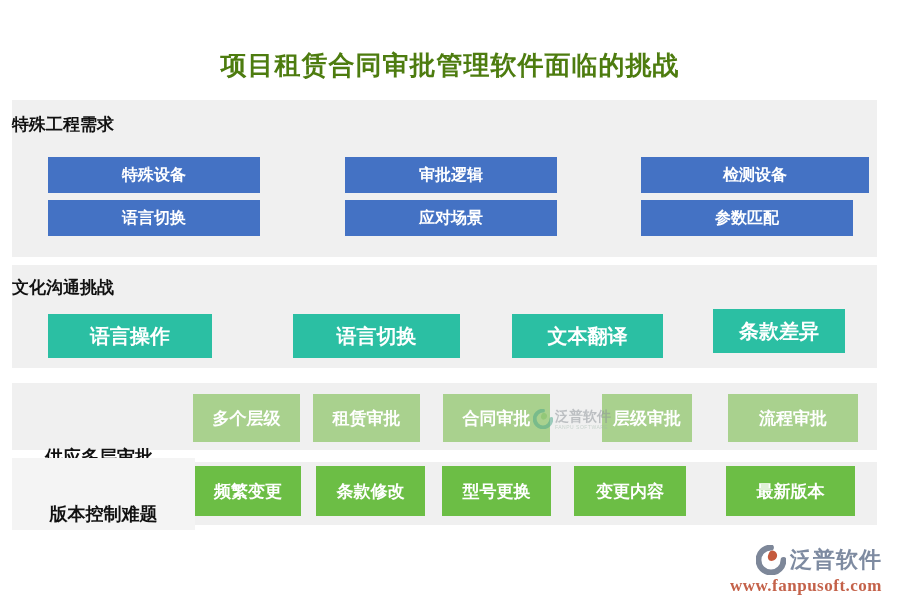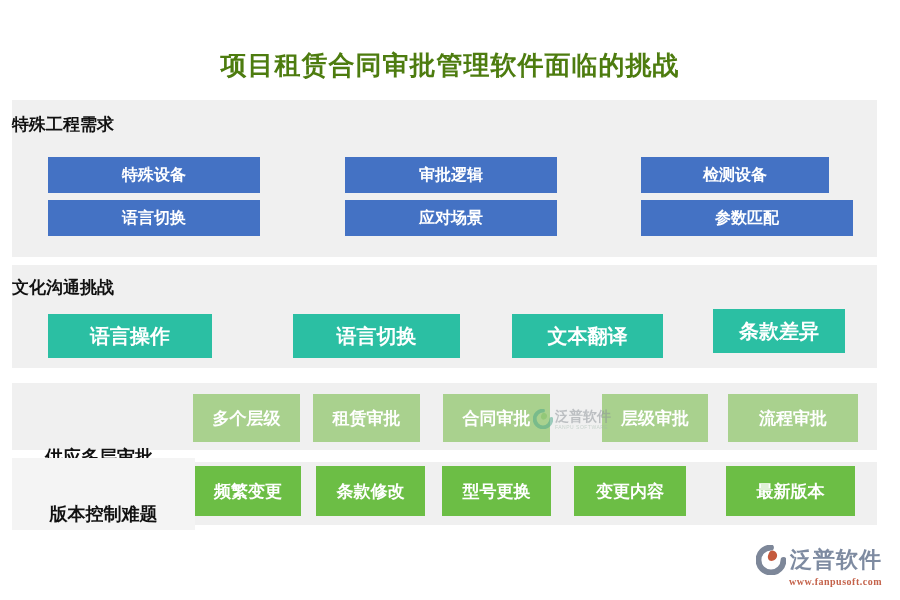--- a/index.html
+++ b/index.html
@@ -42,54 +42,54 @@
   .watermark .wm-txt{display:flex;flex-direction:column;line-height:1;}
   .watermark .wm-cn{font-size:14px;font-weight:bold;color:#8a9096;}
   .watermark .wm-en{font-size:5px;color:#9fb6a9;letter-spacing:.5px;margin-top:2px;}
   .footer-logo{
     position:absolute;right:18px;top:545px;display:flex;flex-direction:column;align-items:flex-end;
   }
   .footer-row{display:flex;align-items:center;gap:4px;}
   .footer-brand{font-size:22px;font-weight:bold;color:#7E8BA1;letter-spacing:1px;}
   .footer-url{
     font-family:"Liberation Serif","DejaVu Serif",serif;
-    font-size:10px;font-weight:bold;color:#C4624A;margin-top:1px;letter-spacing:.5px;
+    font-size:17px;font-weight:bold;color:#C4624A;margin-top:1px;letter-spacing:.5px;
   }
 </style>
 </head>
 <body>
 
 <div id="stage">
 
   <div class="title">项目租赁合同审批管理软件面临的挑战</div>
 
   <div class="band" id="band-special">
     <div class="band-header" style="top:13px">特殊工程需求</div>
     <div class="btn btn-blue" style="left:36px;top:57px;width:212px">特殊设备</div>
     <div class="btn btn-blue" style="left:333px;top:57px;width:212px">审批逻辑</div>
-    <div class="btn btn-blue" style="left:629px;top:57px;width:188px">检测设备</div>
+    <div class="btn btn-blue" style="left:629px;top:57px;width:228px">检测设备</div>
     <div class="btn btn-blue" style="left:36px;top:100px;width:212px">语言切换</div>
     <div class="btn btn-blue" style="left:333px;top:100px;width:212px">应对场景</div>
     <div class="btn btn-blue" style="left:629px;top:100px;width:212px">参数匹配</div>
   </div>
 
   <div class="band" id="band-culture">
     <div class="band-header" style="top:11px">文化沟通挑战</div>
     <div class="btn btn-teal" style="left:36px;top:49px;width:164px">语言操作</div>
     <div class="btn btn-teal" style="left:281px;top:49px;width:167px">语言切换</div>
     <div class="btn btn-teal" style="left:500px;top:49px;width:151px">文本翻译</div>
     <div class="btn btn-teal" style="left:701px;top:44px;width:132px">条款差异</div>
   </div>
 
   <div class="band" id="band-multi">
     <div class="side-label" style="left:33px;top:22px">供应多层审批</div>
     <div class="btn btn-lgreen" style="left:181px;top:11px;width:107px">多个层级</div>
     <div class="btn btn-lgreen" style="left:301px;top:11px;width:107px">租赁审批</div>
     <div class="btn btn-lgreen" style="left:431px;top:11px;width:107px">合同审批</div>
-    <div class="btn btn-lgreen" style="left:590px;top:11px;width:106px">层级审批</div>
+    <div class="btn btn-lgreen" style="left:590px;top:11px;width:90px">层级审批</div>
     <div class="btn btn-lgreen" style="left:716px;top:11px;width:130px">流程审批</div>
   </div>
 
   <div class="watermark">
     <svg width="20" height="20" viewBox="0 0 36 36">
       <path d="M18 3 A15 15 0 1 0 33 18" fill="none" stroke="#4aa789" stroke-width="7" stroke-linecap="round"></path>
       <path d="M21 7 C27 9 27 17 20 19 C15 20 13 15 15 11 C16 8 18 6 21 7 Z" fill="#7fc063"></path>
     </svg>
     <div class="wm-txt">
       <span class="wm-cn">泛普软件</span>

